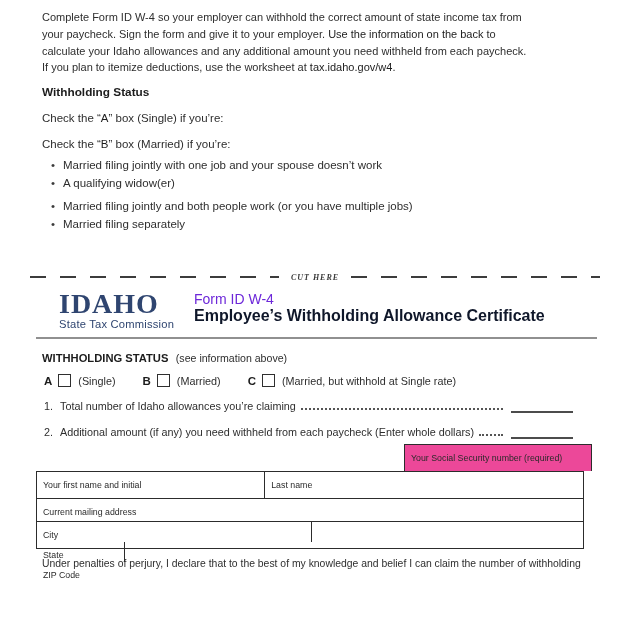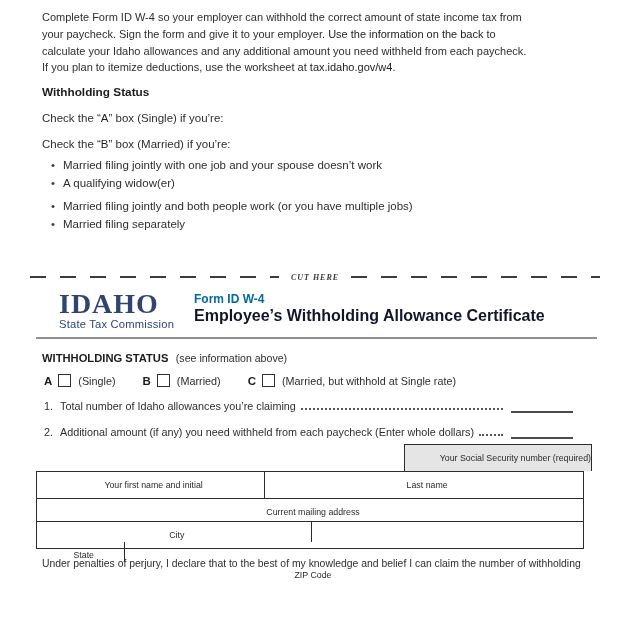--- a/index.html
+++ b/index.html
@@ -29,21 +29,21 @@
                font-size:8px; letter-spacing:1px; color:#3a3a3a; margin:0 12px; white-space:nowrap; }
 
   
   .form-header { margin:9px 36px 0 59px; display:flex; align-items:flex-start; min-height:41px; }
   .logo-block { width:124px; padding-top:2px; }
   .logo-name { font-family:"Liberation Serif", serif; font-weight:bold; font-size:28px; line-height:24px;
                letter-spacing:1px; color:var(--logo-color); }
   .logo-sub { font-size:11.2px; color:var(--logo-color); letter-spacing:0.2px; margin-top:2px; }
   .hdr-divider { width:2px; background:#6a6a6a; margin-right:9px; }
   .title-block { padding-top:2px; }
-  .form-number { font-weight:bold; font-size:12px; line-height:15px; color:#0369a1; }
+  .form-number { font-weight:normal; font-size:14px; line-height:15px; color:#6d28d9; }
   .form-title { font-weight:bold; font-size:16px; line-height:18px; color:#0f172a; }
   .header-rule { margin:6px 33px 0 36px; border-top:2px solid #909090; }
 
   
   .status-line { margin:9px 0 0 42px; }
   .status-label { font-size:11.2px; font-weight:bold; color:#1c1c1c; }
   .status-note { font-size:10.6px; margin-left:3px; }
 
   .checkbox-row { margin:8px 0 0 44px; display:flex; align-items:center; }
   .cb-group { display:flex; align-items:center; margin-right:27px; }
@@ -53,23 +53,23 @@
 
   
   .numline { margin:13px 57px 0 44px; display:flex; align-items:flex-end; font-size:10.8px; line-height:13px; }
   .num { flex:0 0 16px; }
   .ltext { white-space:nowrap; padding-right:2px; }
   .leader { flex:1 1 auto; border-bottom:2px dotted #555; margin:0 8px 3px 3px; min-width:20px; }
   .blank { flex:0 0 62px; border-bottom:2px solid #4c4c4c; height:13px; }
 
   
   .ssn-row { margin:5px 38px 0 36px; display:flex; justify-content:flex-end; }
-  .ssn-box { width:188px; height:27px; border:1.5px solid var(--line); border-bottom:none; padding:2px 0 0 6px; background:#e5e5e5;text-align:right; }
+  .ssn-box { width:188px; height:27px; border:1.5px solid var(--line); border-bottom:none; padding:2px 0 0 6px; background:#ec4899; }
   .flabel { font-size:8.8px; color:#2a2a2a; }
-  .ftable { margin:0 46px 0 36px; border:1.5px solid var(--line);text-align:center; }
+  .ftable { margin:0 46px 0 36px; border:1.5px solid var(--line); }
   .frow { display:flex; border-bottom:1.5px solid var(--line); }
   .frow:last-child { border-bottom:none;flex-direction:column; }
   .fcell { border-right:1.5px solid var(--line); padding:2px 0 0 6px; }
   .fcell:last-child { border-right:none; }
   .r1 { height:27px; } .r2 { height:23px; } .r3 { height:26px; }
   .c-first { width:41.8%; } .c-last { flex:1; }
   .c-addr { flex:1; }
   .c-city { width:50.3%; } .c-state { width:16.2%; } .c-zip { flex:1; }
 
   .perjury { margin:9px 28px 0 42px; font-size:10.4px; white-space:nowrap; }

